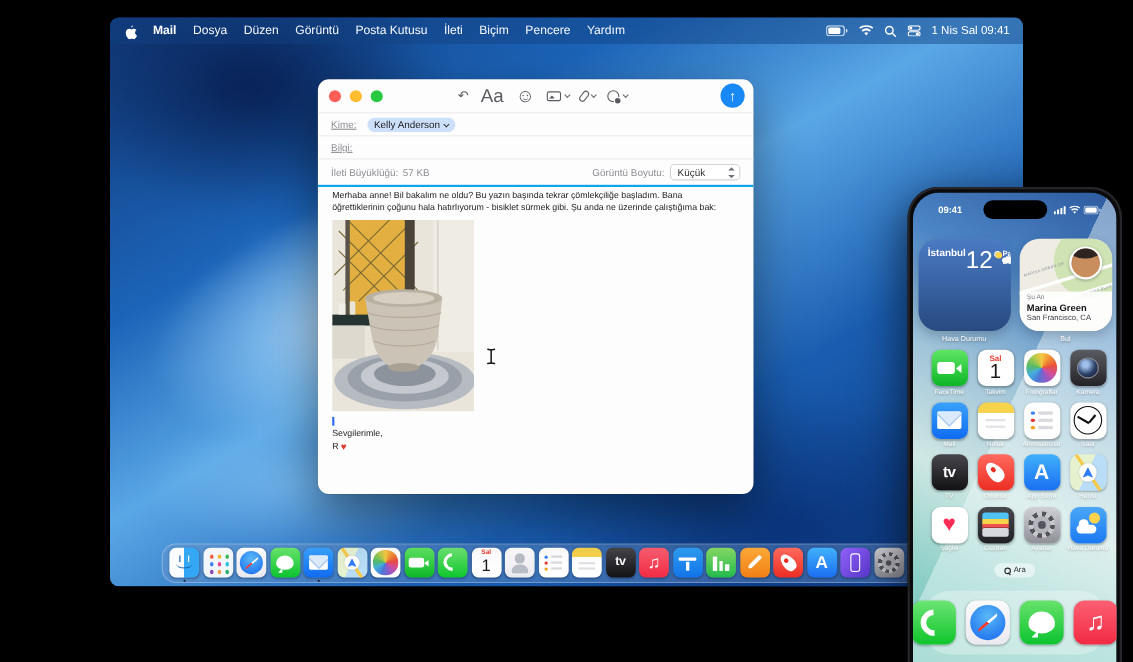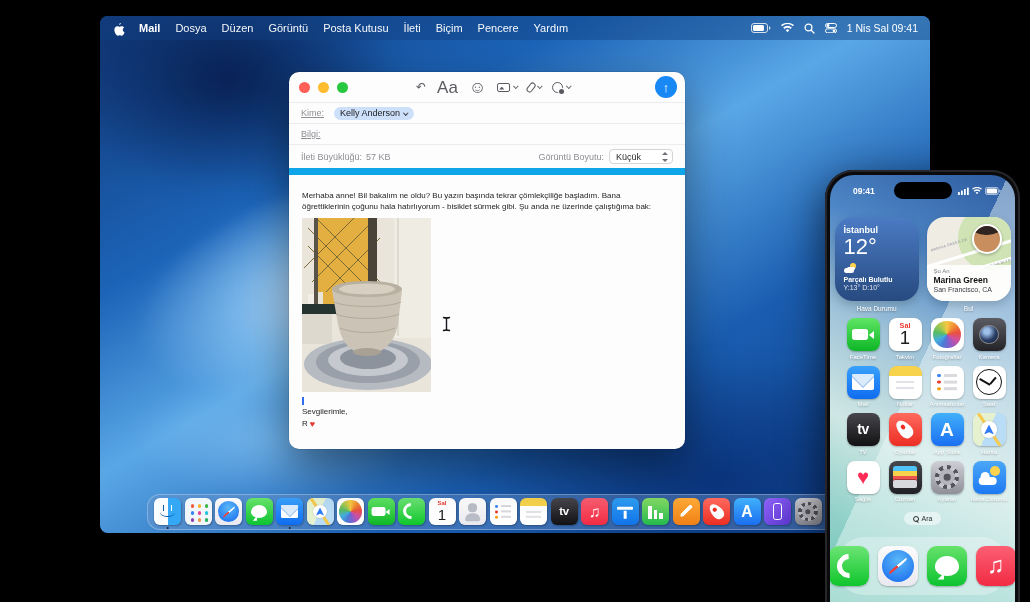--- a/index.html
+++ b/index.html
@@ -50,21 +50,21 @@
   .token .tchev { width:3.5px; height:3.5px; border-right:1px solid #3c3c43; border-bottom:1px solid #3c3c43; transform:rotate(45deg); }
   .subj-val { margin-left:9px; }
   .frow-size { height:24px; color:#8e8e93; justify-content:space-between; }
   .size-left { display:flex; gap:4px; }
   .size-right { display:flex; align-items:center; gap:5px; }
   .mselect { display:flex; align-items:center; justify-content:space-between; width:64px; height:15px; background:#fff; border:1px solid #d4d4d9; border-radius:4px; padding:0 2px 0 6px; color:#2c2c2e; }
   .stepper { position:relative; width:10px; height:12px; }
   .stepper::before { content:""; position:absolute; left:2px; top:1px; border-left:3px solid transparent; border-right:3px solid transparent; border-bottom:3.5px solid #6f6f76; }
   .stepper::after { content:""; position:absolute; left:2px; bottom:1px; border-left:3px solid transparent; border-right:3px solid transparent; border-top:3.5px solid #6f6f76; }
 
-  .mw-body { padding:15px 16px 0 13px; border-top:7px solid #0ea5e9; font-size:8px; color:#1d1d1f; line-height:1.4; }
+  .mw-body { padding:2px 16px 0 13px; border-top:2px solid #0ea5e9; font-size:8px; color:#1d1d1f; line-height:1.4; }
   .photo { display:block; margin-top:6px; width:129px; height:174px; border-radius:1px; }
   .caret { width:1.5px; height:8px; background:#2f6fed; margin-top:5px; }
   .closing { margin-top:1px; }
   .sig { display:flex; align-items:center; gap:2px; }
   .sig .heart { color:#e8392e; font-size:9px; }
 
   .ibeam { position:absolute; left:341px; top:300px; z-index:7; }
 
   
   .dock { position:absolute; left:50%; bottom:3px; transform:translateX(-49%); display:flex; align-items:flex-end; gap:3.5px; height:36px; padding:4px 6px; background:rgba(110,150,205,.42); border:0.5px solid rgba(255,255,255,.28); border-radius:13px; z-index:4; }
@@ -195,21 +195,21 @@
   .iscreen { position:absolute; left:5px; right:5px; top:5px; bottom:0; border-radius:24px 24px 0 0; overflow:hidden; }
   .iwp-base { position:absolute; inset:0; background:linear-gradient(205deg,#2c5a9e 0%,#4d86c6 22%,#9fc3d8 42%,#cfe7e4 62%,#8fd0c8 82%,#6fc3b4 100%); }
   .iwp-band { position:absolute; inset:0; background:linear-gradient(115deg, rgba(255,255,255,0) 0 46%, rgba(240,250,250,.45) 46% 100%); }
 
   .istatus-time { position:absolute; left:23px; top:11px; font-size:8.5px; font-weight:700; color:#fff; }
   .island { position:absolute; left:50%; top:7px; transform:translateX(-50%); width:58px; height:17px; border-radius:9px; background:#000; }
   .istatus-icons { position:absolute; right:14px; top:12px; display:flex; align-items:center; gap:3px; }
 
   .widgets { position:absolute; left:0; top:42px; right:0; display:flex; justify-content:center; gap:8px; }
   .widget { width:84px; height:84px; border-radius:18px; overflow:hidden; position:relative; box-shadow:0 4px 10px rgba(0,0,0,.18); }
-  .w-weather { background:linear-gradient(180deg,#4b7bc4,#274a80); color:#fff; padding:8px 9px; display:flex; flex-direction:column; }
+  .w-weather { background:linear-gradient(180deg,#4b7bc4,#274a80); color:#fff; padding:8px 9px; display:flex; flex-direction:row; }
   .ww-city { font-size:9px; font-weight:600; }
   .ww-temp { font-size:22px; font-weight:300; line-height:1.1; }
   .wicon { position:relative; width:12px; height:8px; margin-top:6px; }
   .wicon::before { content:""; position:absolute; right:0; top:-2px; width:6px; height:6px; border-radius:50%; background:#ffd34d; }
   .wicon::after { content:""; position:absolute; left:0; bottom:0; width:10px; height:5px; border-radius:3px; background:#fff; box-shadow:2px -2px 0 -1px #fff; }
   .ww-cond { font-size:7px; font-weight:600; margin-top:3px; }
   .ww-hilo { font-size:7px; opacity:.85; margin-top:1px; }
 
   .w-findmy { background:#efece4; }
   .fm-park { position:absolute; right:-16%; top:-14%; width:78%; height:78%; border-radius:50%; background:#cfe3b4; }

